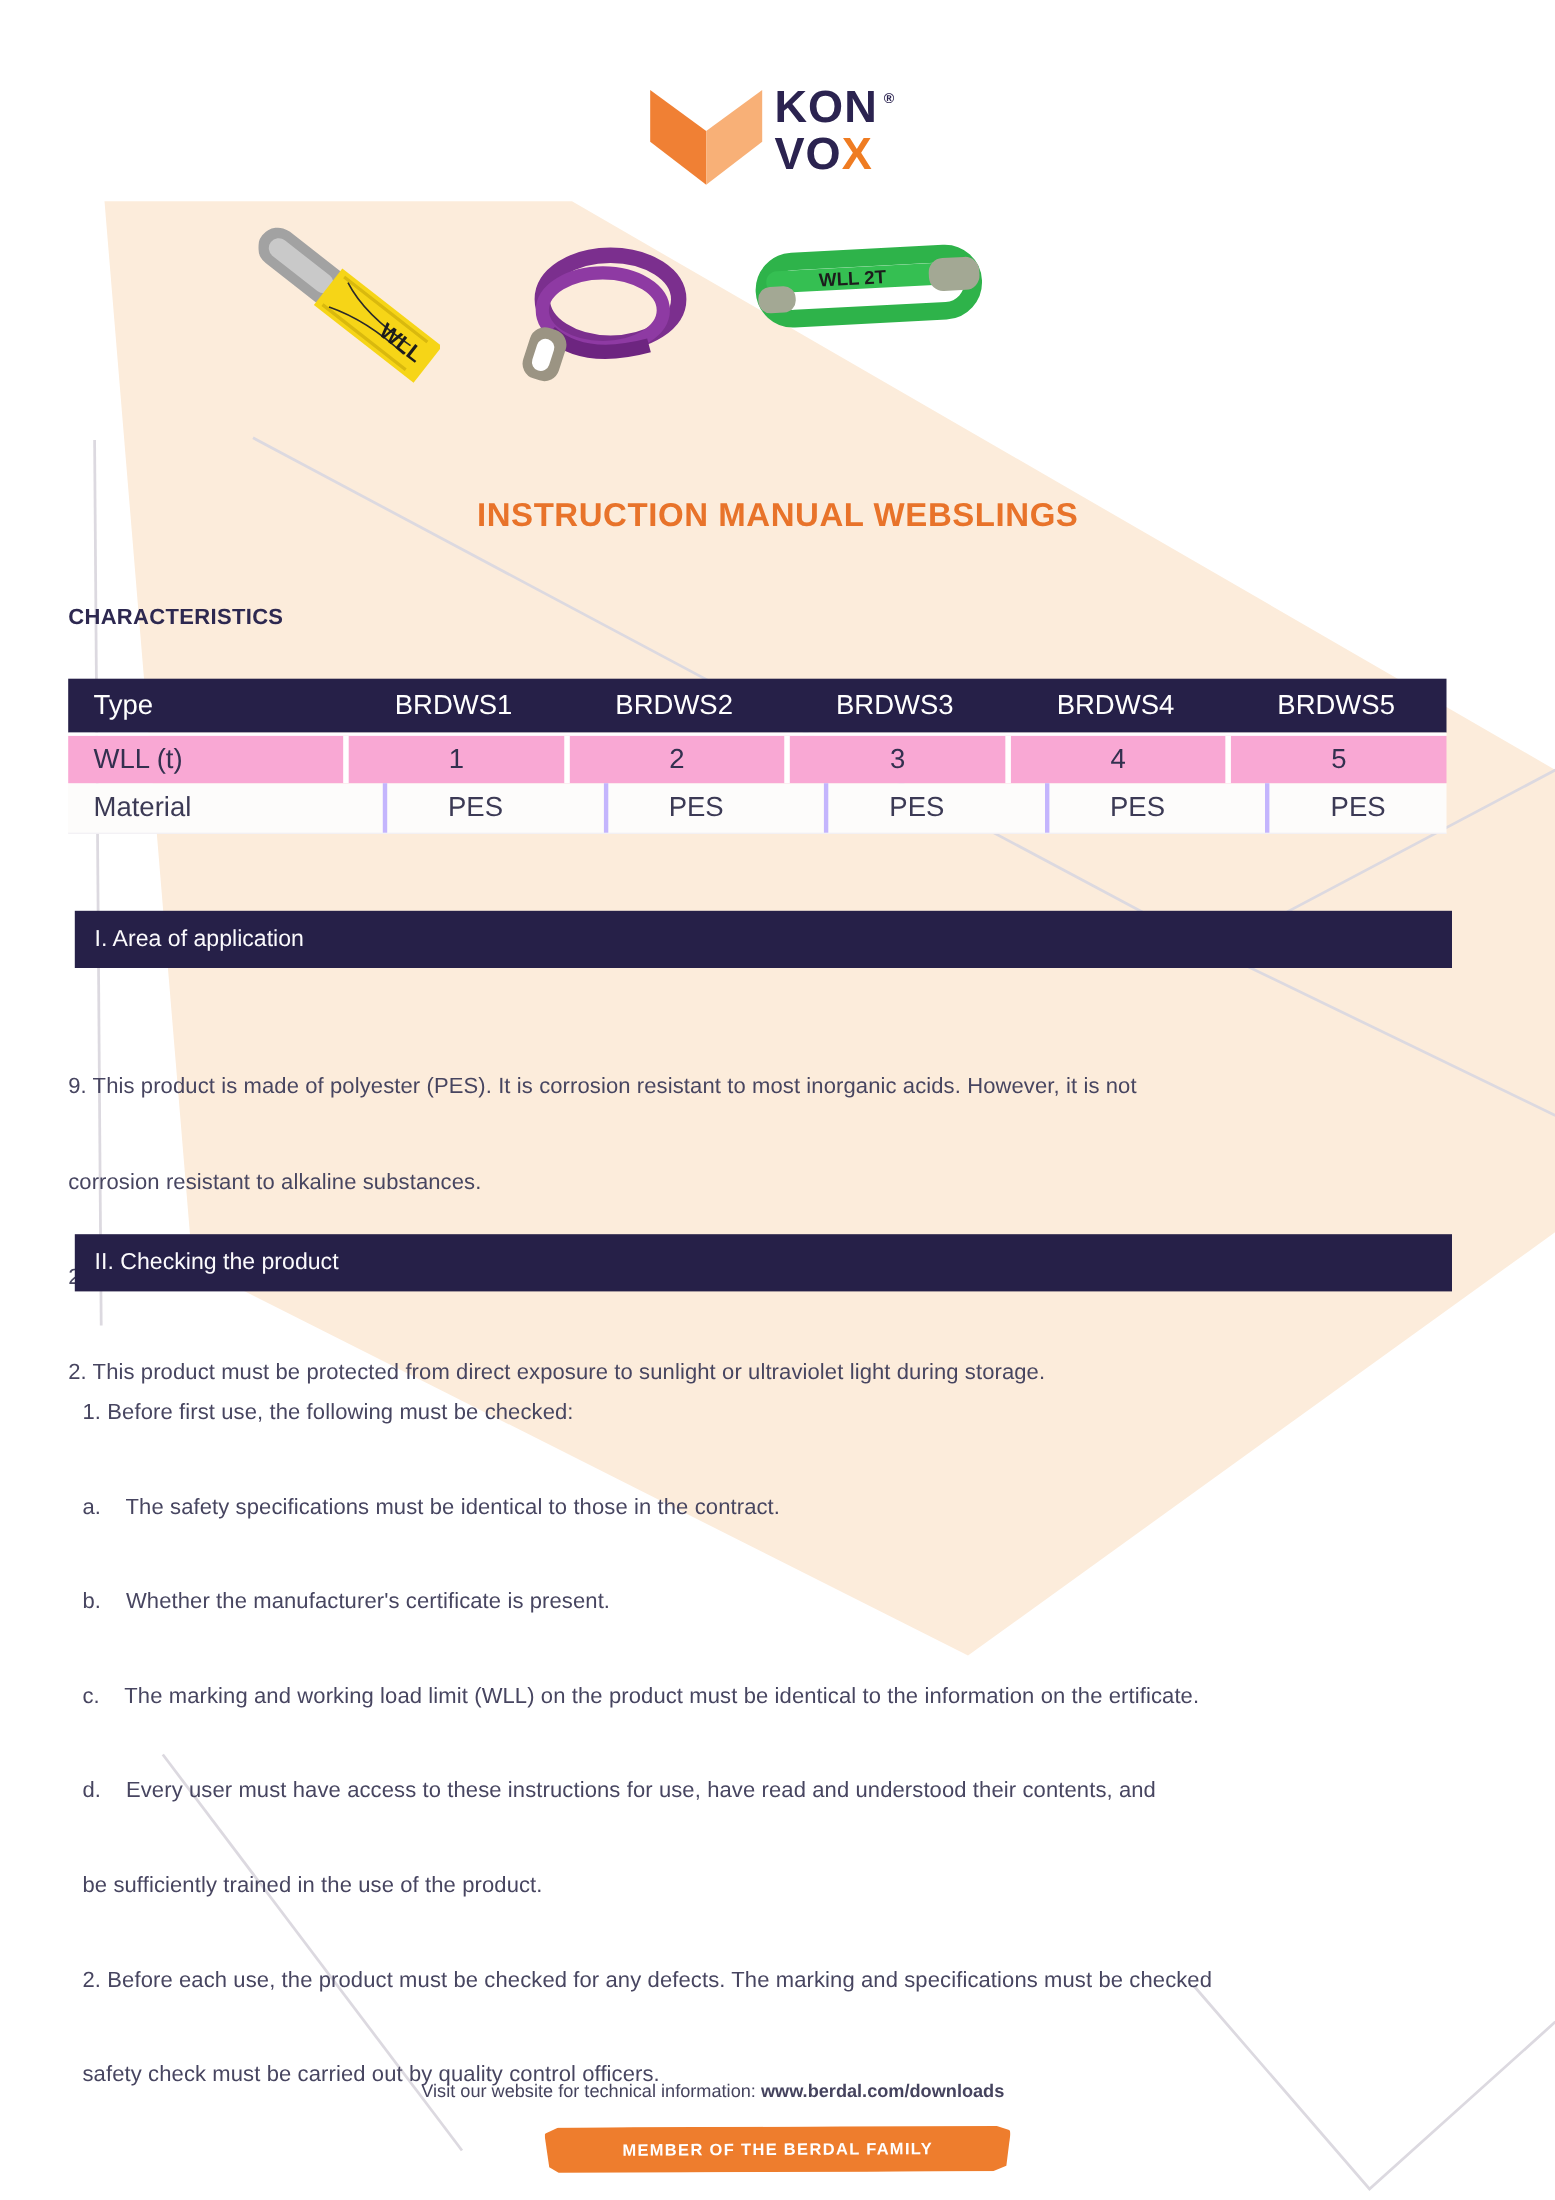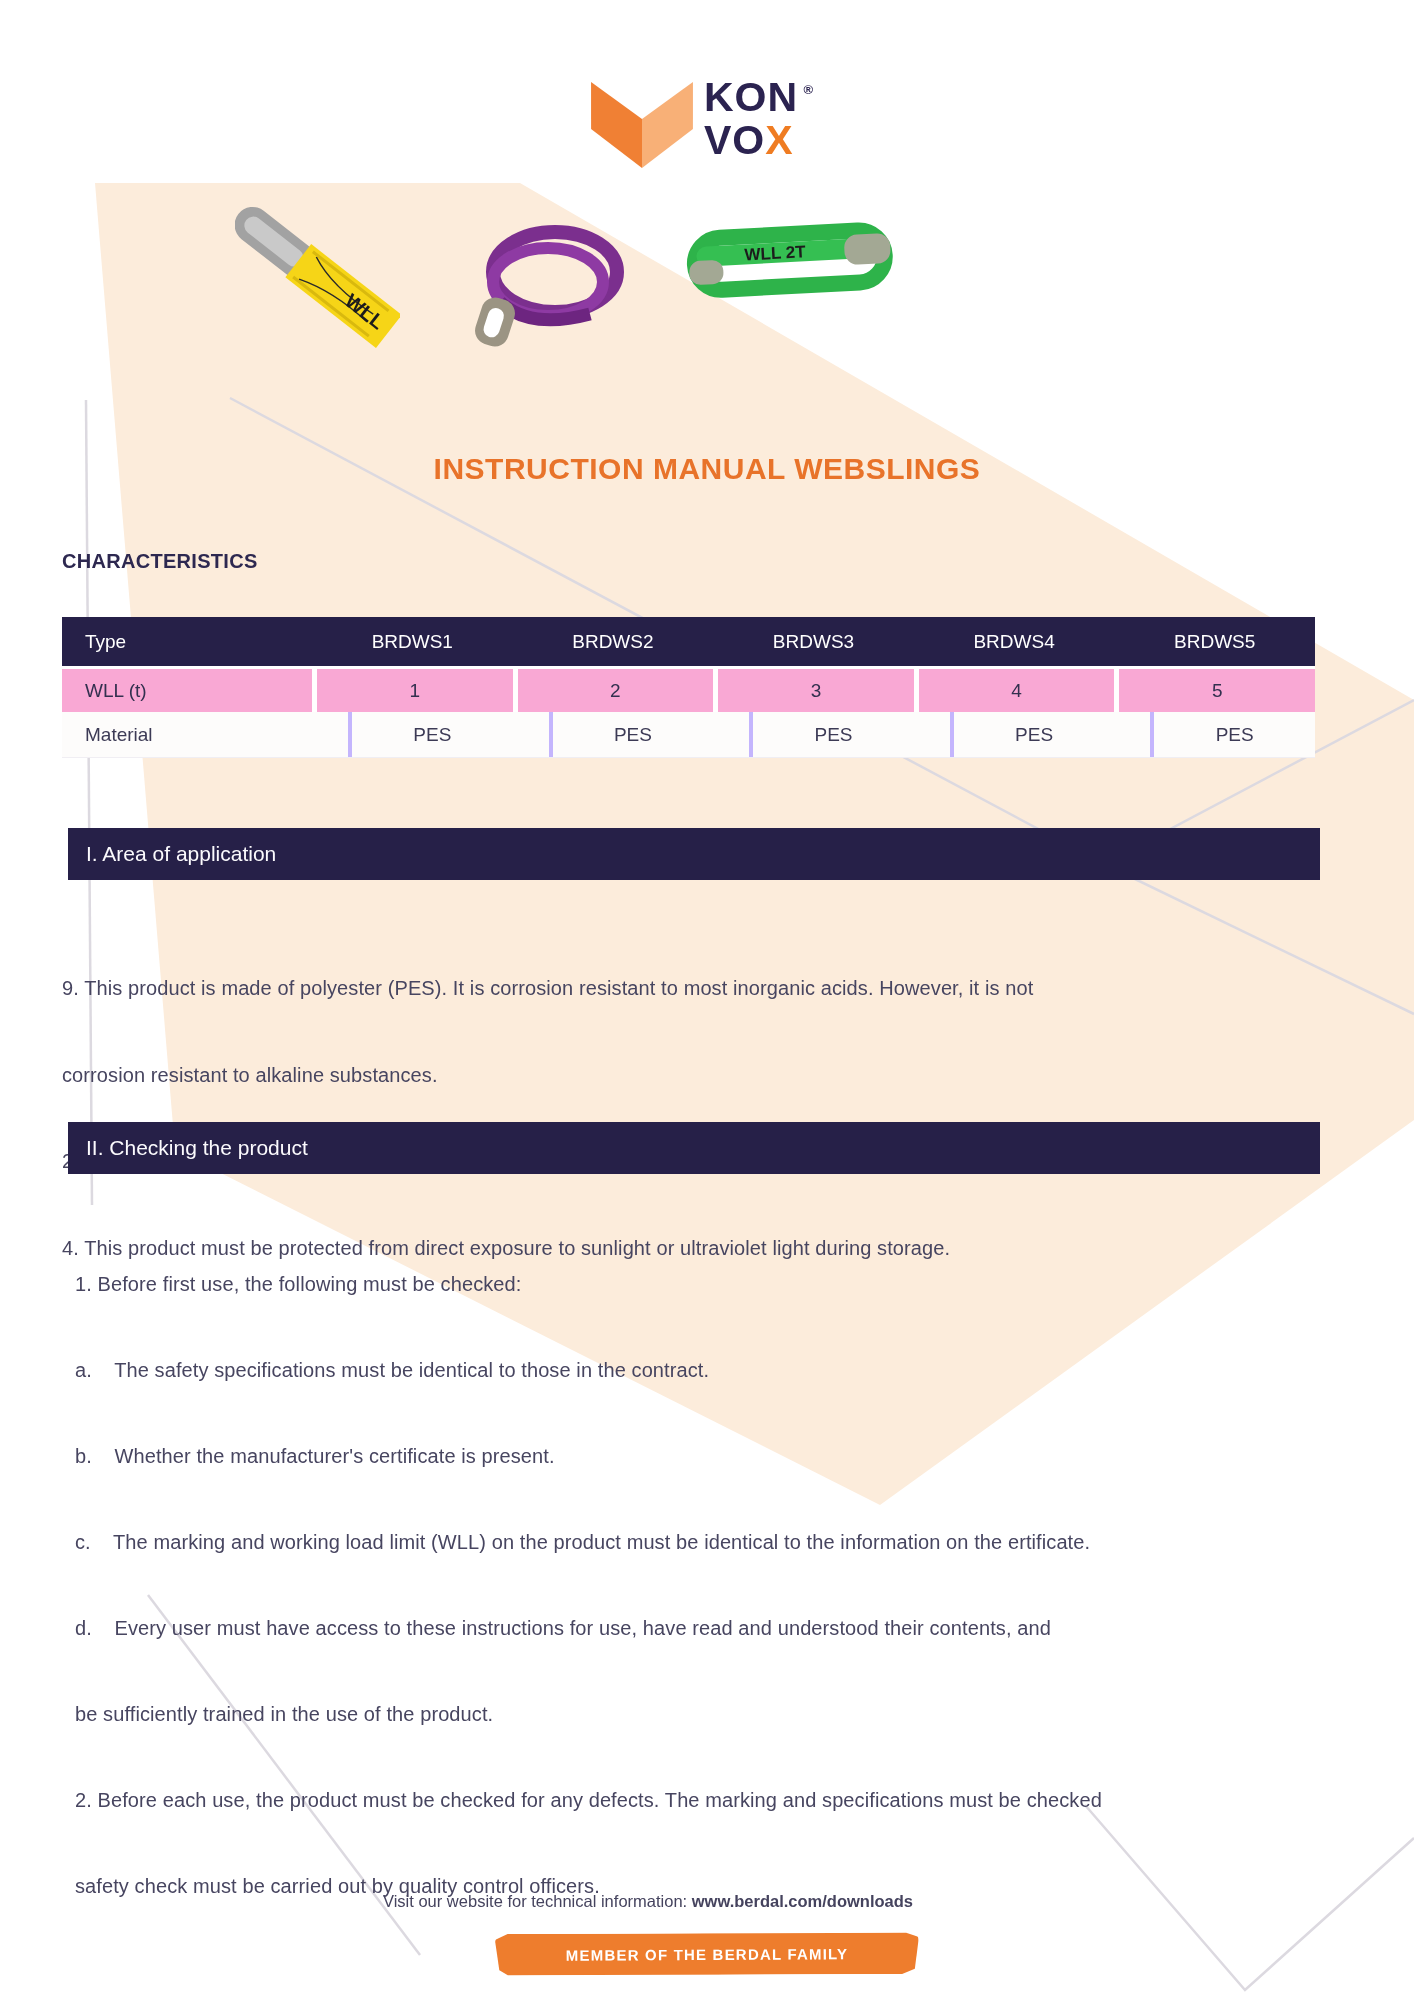--- a/index.html
+++ b/index.html
@@ -19,21 +19,21 @@
   .logo-text .accent{color:#ef7c22;}
   .reg{position:absolute;top:-8px;right:-16px;font-size:13px;font-weight:bold;color:#2b2350;}
   
   .product{z-index:2;}
   
   .doc-title{left:0;top:452px;width:1414px;text-align:center;font-size:30px;font-weight:bold;
     letter-spacing:0.5px;color:#e8732a;z-index:2;}
   
   .char-heading{left:62px;top:550px;font-size:20px;font-weight:bold;letter-spacing:0.3px;color:#2d2850;z-index:2;}
   
-  .spec-table{left:62px;top:617px;width:1253px;z-index:2;font-size:19px;}
+  .spec-table{left:62px;top:617px;width:1253px;z-index:2;font-size:25px;}
   .t-row{display:flex;}
   .t-head{background:#262048;color:#ffffff;height:49px;align-items:center;}
   .t-wll{height:43px;border-top:3px solid #ffffff;align-items:center;}
   .t-wll .cell{background:#f9a8d4;color:#33304f;height:100%;display:flex;align-items:center;justify-content:center;}
   .t-wll .cell + .cell{border-left:5px solid #ffffff;}
   .t-mat{height:45px;align-items:center;background:#fdfcfb;border-bottom:1px solid #f0eef3;color:#3c3a55;gap:36px;}
   .t-mat .cell + .cell{border-left:4px solid #c4b5fd;}
   .t-mat .cell{height:100%;display:flex;align-items:center;justify-content:center;}
   .cell{box-sizing:border-box;}
   .c0{flex:0 0 250px;justify-content:flex-start !important;padding-left:23px;}
@@ -142,21 +142,21 @@
   </div>
 </div>
 
 <div class="abs sec-bar" style="top:828px;">
   <span>I. Area of application</span>
 </div>
 <div class="abs body-block" id="sec1-text">
   <div class="line">9. This product is made of polyester (PES). It is corrosion resistant to most inorganic acids. However, it is not</div>
   <div class="line">corrosion resistant to alkaline substances.</div>
   <div class="line">2. The temperature range for use and storage: -40 ° C to 100 ° C.</div>
-  <div class="line">4. This product must be protected from direct exposure to sunlight or ultraviolet light during storage.</div>
+  <div class="line">2. This product must be protected from direct exposure to sunlight or ultraviolet light during storage.</div>
 </div>
 
 <div class="abs sec-bar" style="top:1122px;">
   <span>II. Checking the product</span>
 </div>
 <div class="abs body-block" id="sec2-text">
   <div class="line">1. Before first use, the following must be checked:</div>
   <div class="line">a.    The safety specifications must be identical to those in the contract.</div>
   <div class="line">b.    Whether the manufacturer's certificate is present.</div>
   <div class="line">c.    The marking and working load limit (WLL) on the product must be identical to the information on the ertificate.</div>

